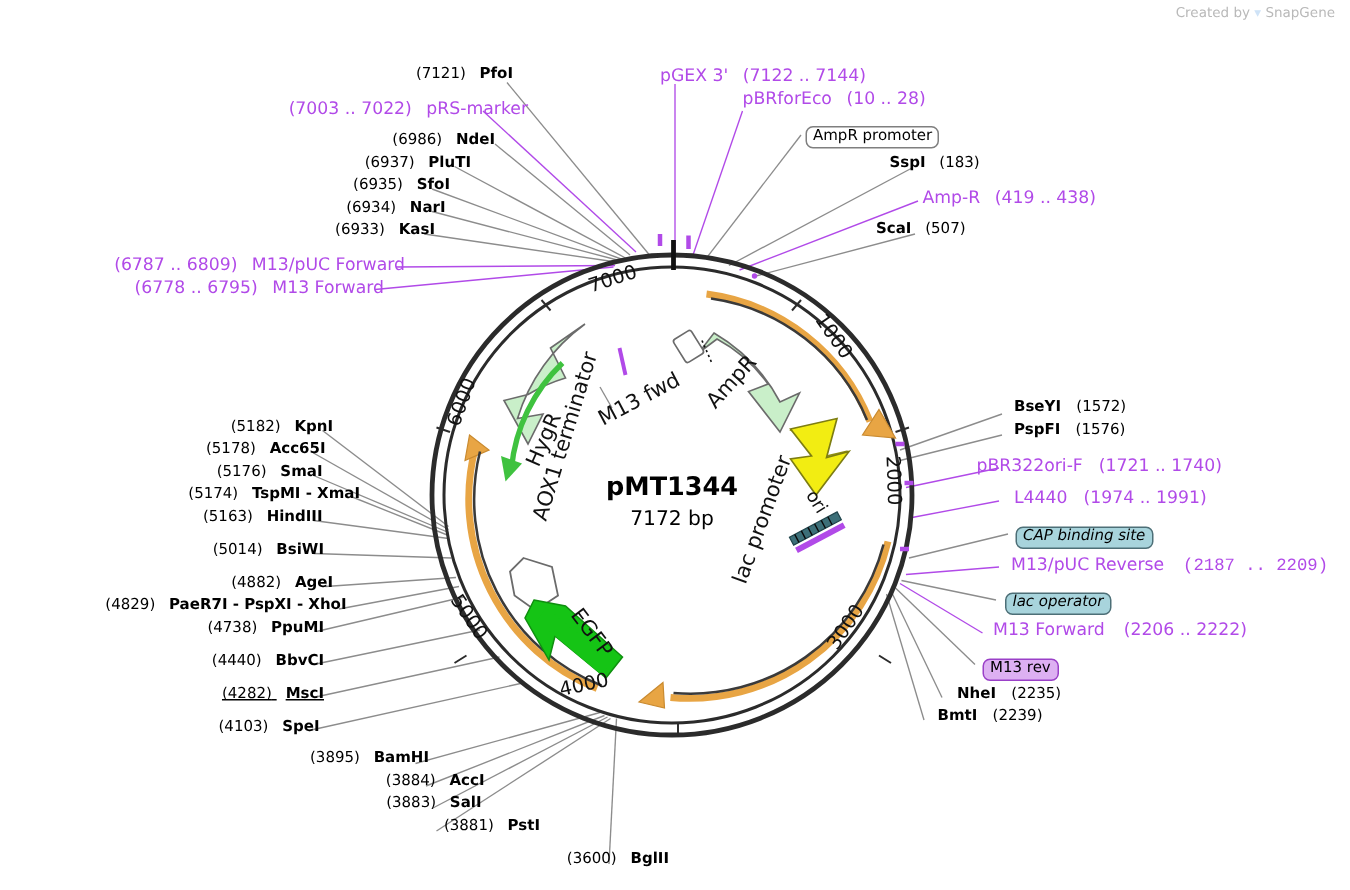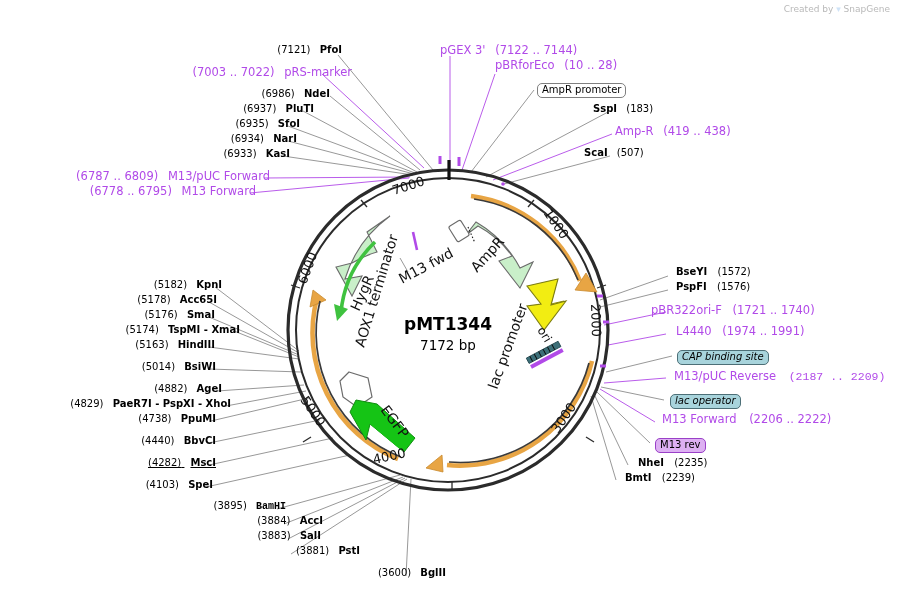--- a/index.html
+++ b/index.html
@@ -356,21 +356,21 @@
 <div class="lbl enz r" style="left:216px;top:458px;text-decoration:underline;">
   <span class="pos">(4282)</span>
   <span class="nm" style="padding-left: 6px;">MscI</span>
 </div>
 <div class="lbl enz r" style="left:213px;top:480px;">
   <span class="pos">(4103)</span>
   <span class="nm" style="padding-left: 6px;">SpeI</span>
 </div>
 <div class="lbl enz r" style="left:286px;top:501px;">
   <span class="pos">(3895)</span>
-  <span class="nm" style="padding-left: 6px; font-family: Liberation Mono, monospace;">BamHI</span>
+  <span class="nm" style="padding-left: 6px;">BamHI</span>
 </div>
 <div class="lbl enz r" style="left:307px;top:516px;margin-left:16px;">
   <span class="pos">(3884)</span>
   <span class="nm" style="padding-left: 6px;">AccI</span>
 </div>
 <div class="lbl enz r" style="left:321px;top:531px;">
   <span class="pos">(3883)</span>
   <span class="nm" style="padding-left: 6px;">SalI</span>
 </div>
 <div class="lbl enz r" style="left:360px;top:546px;">

